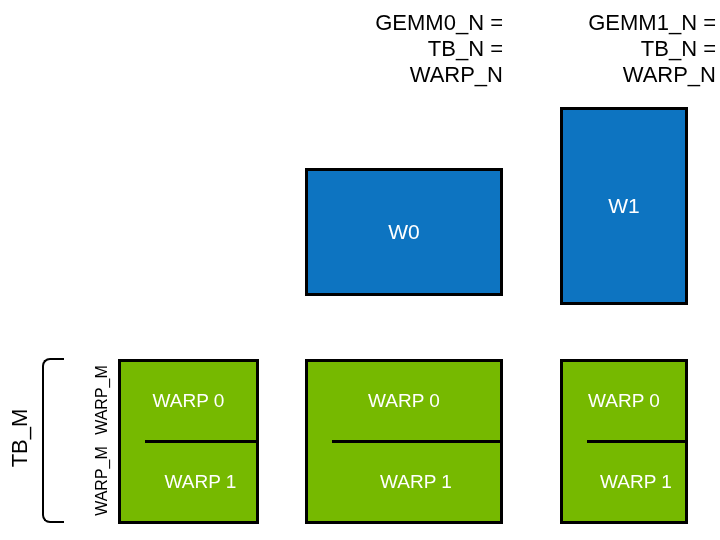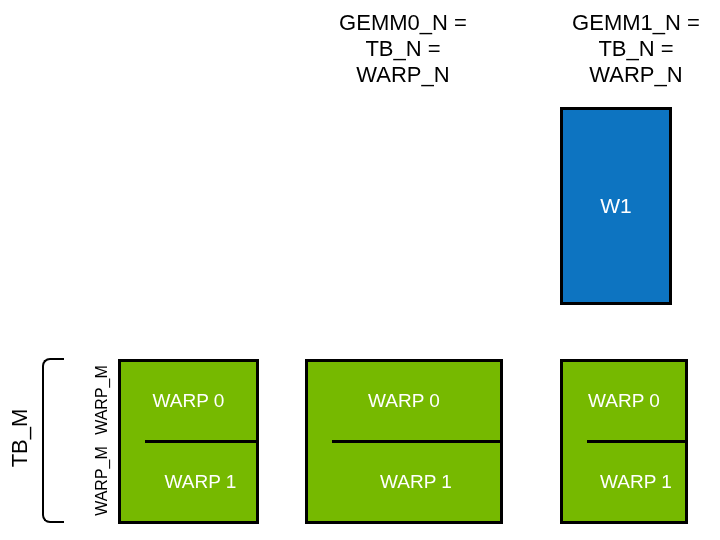--- a/index.html
+++ b/index.html
@@ -12,40 +12,40 @@
   html,body{margin:0;padding:0;background:#ffffff;}
   #canvas{
     position:relative;
     width:720px;height:540px;
     background:#ffffff;
     font-family:"Liberation Sans", sans-serif;
     overflow:hidden;
   }
   .toplabel{
     position:absolute;
-    text-align:center;
+    text-align:right;
     font-size:22px;
     line-height:26px;
     color:var(--text-dark);
     white-space:pre-line;
   }
   #toplabel-gemm0{left:303px;top:10px;width:200px;}
   #toplabel-gemm1{left:556px;top:10px;width:160px;}
 
   .bluebox{
     position:absolute;
     background:var(--blue);
     border:3px solid var(--border);
     box-sizing:border-box;
     display:flex;align-items:center;justify-content:center;
     color:var(--text-light);
     font-size:21px;
   }
   #w0-box{left:305px;top:168px;width:198px;height:128px;}
-  #w1-box{left:560px;top:107px;width:112px;height:198px;}
+  #w1-box{left:560px;top:107px;width:128px;height:198px;}
 
   .warpcol{
     position:absolute;
     top:359px;height:165px;
     border:3px solid var(--border);
     box-sizing:border-box;
     background:var(--green);
     display:flex;flex-direction:column;
   }
   #warpcol-0{left:118px;width:141px;}
@@ -94,20 +94,23 @@
 <div id="canvas">
 
   <div class="toplabel" id="toplabel-gemm0">GEMM0_N =
 TB_N =
 WARP_N</div>
 
   <div class="toplabel" id="toplabel-gemm1">GEMM1_N =
 TB_N =
 WARP_N</div>
 
+  <div class="bluebox" id="w0-box">
+    <span>W0</span>
+  </div>
 
   <div class="bluebox" id="w1-box">
     <span>W1</span>
   </div>
 
   <div class="warpcol" id="warpcol-0">
     <div class="warpcell">
       <span>WARP 0</span>
     </div>
     <div class="warpcell">

